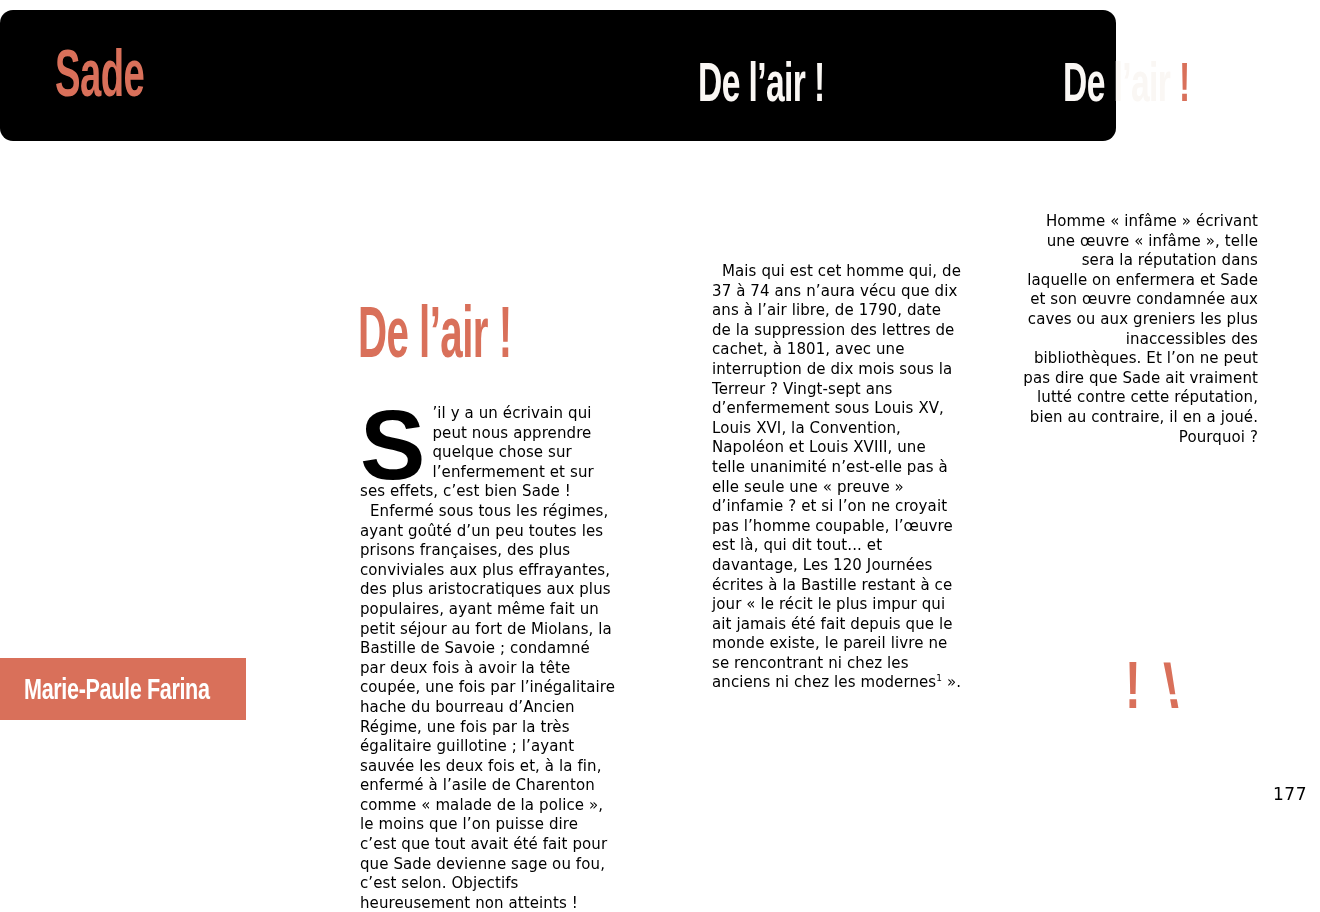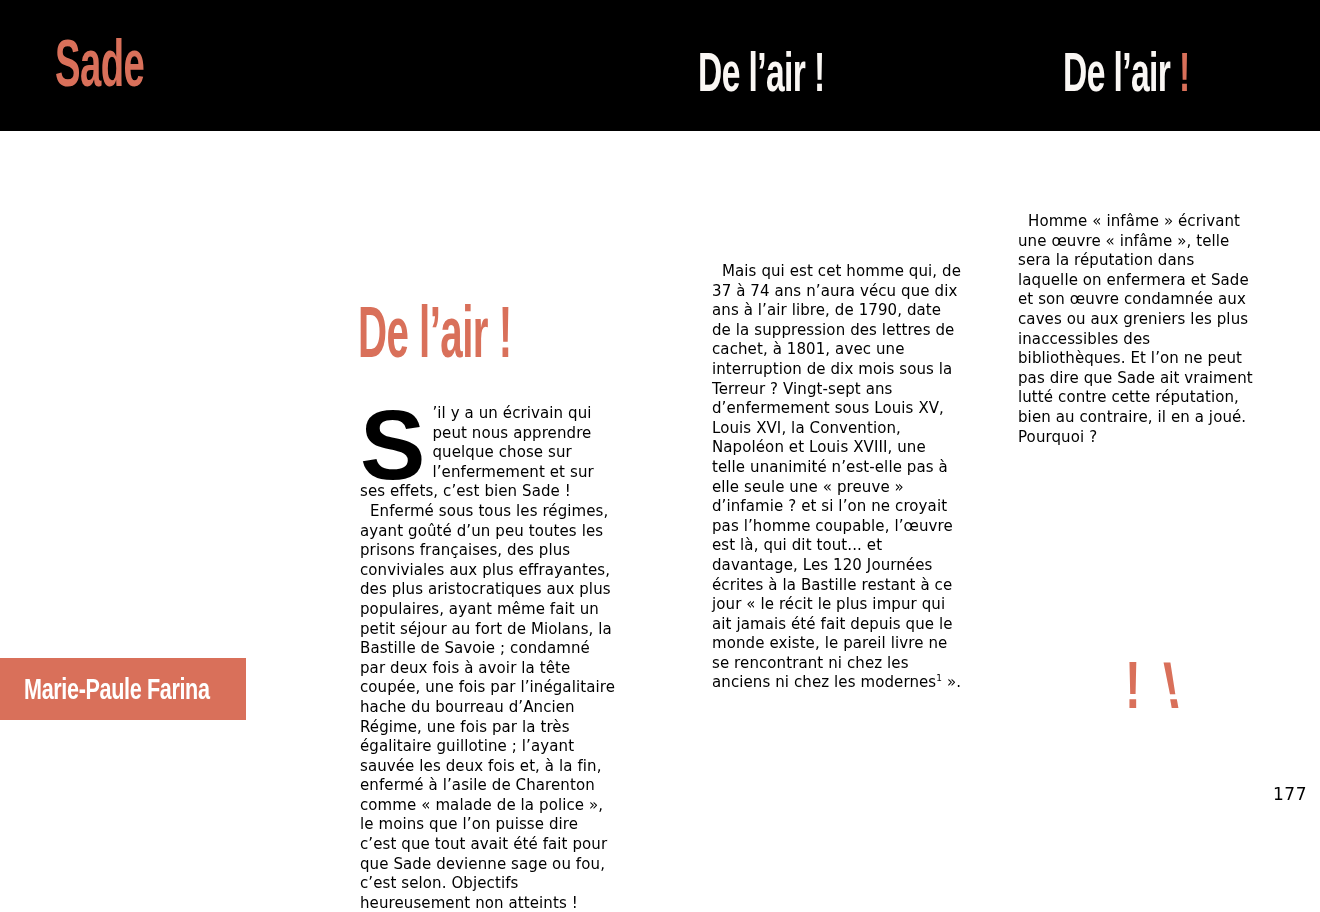--- a/index.html
+++ b/index.html
@@ -1,41 +1,41 @@
 <!DOCTYPE html>
 <html><head>
 <meta charset="utf-8">
 <style>
   html,body{margin:0;padding:0;background:#888;}
   #page{position:relative;width:1320px;height:912px;background:#FFFFFF;overflow:hidden;
         font-family:"DejaVu Sans",sans-serif;color:#000;}
 
   
-  .header-band{position:absolute;left:0;top:0;width:1320px;height:131px;background:#000000;}
+  .header-band{position:absolute;left:0;top:10px;width:1116px;height:131px;background:#000000;border-radius:13px;}
   .running-title{position:absolute;display:inline-block;transform-origin:left bottom;
         font-family:"Liberation Sans",sans-serif;font-weight:bold;white-space:nowrap;
         letter-spacing:-1px;}
   .rt-left{left:55px;top:30px;font-size:66px;line-height:66px;transform:scaleX(0.58);color:#D9705A;}
   .rt-center{left:698px;top:44px;font-size:56px;line-height:56px;transform:scaleX(0.60);color:#FAF7F4;}
   .rt-right{left:1063px;top:44px;font-size:56px;line-height:56px;transform:scaleX(0.60);color:#FAF7F4;}
   .rt-right .accent-mark{color:#D9705A;}
 
   
   .article-heading{position:absolute;left:358px;top:296px;display:inline-block;
         transform:scaleX(0.56);transform-origin:left top;
         font-family:"Liberation Sans",sans-serif;font-weight:bold;font-size:72px;line-height:72px;
         letter-spacing:-1px;color:#D9705A;white-space:nowrap;}
 
   
   .col{position:absolute;font-size:15px;line-height:19.6px;letter-spacing:0.1px;text-align:left;}
   .col p{margin:0;}
   .indent{text-indent:10px;}
   .col-1{left:360px;top:404px;width:255px;}
   .col-2{left:712px;top:262px;width:250px;}
-  .col-3{left:1018px;top:212px;width:240px;}
+  .col-3{left:1018px;top:212px;width:240px;text-align:right;}
 
   .dropcap{float:left;font-family:"Liberation Sans",sans-serif;font-weight:bold;
         font-size:98px;line-height:74px;padding-right:7px;padding-top:4px;}
   .italic{}
   sup{font-size:9px;vertical-align:super;line-height:0;}
 
   
   .author-plate{position:absolute;left:0;top:658px;width:246px;height:62px;background:#D9705A;
         display:flex;align-items:center;}
   .author-name{display:inline-block;margin-left:24px;transform:scaleX(0.72);transform-origin:left center;

